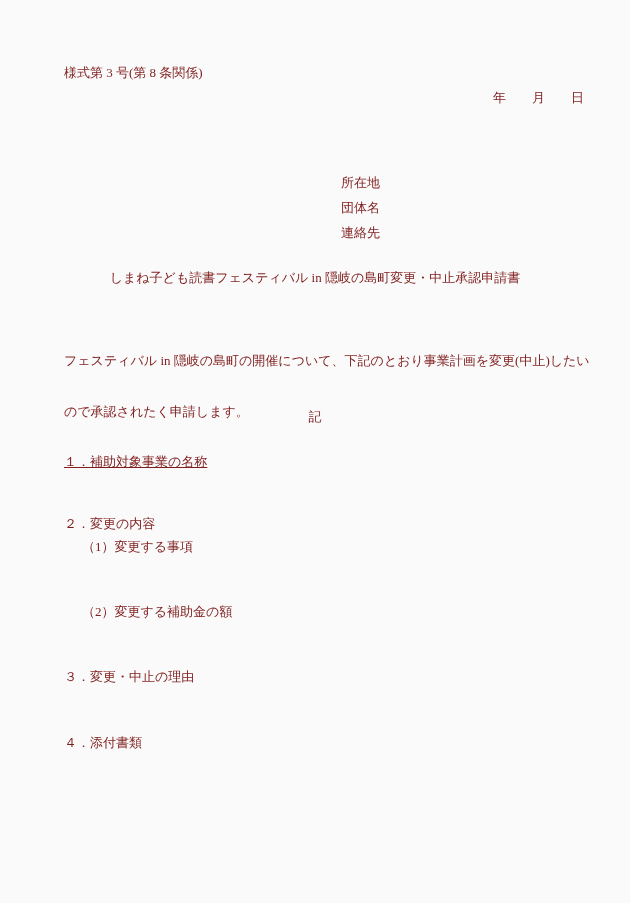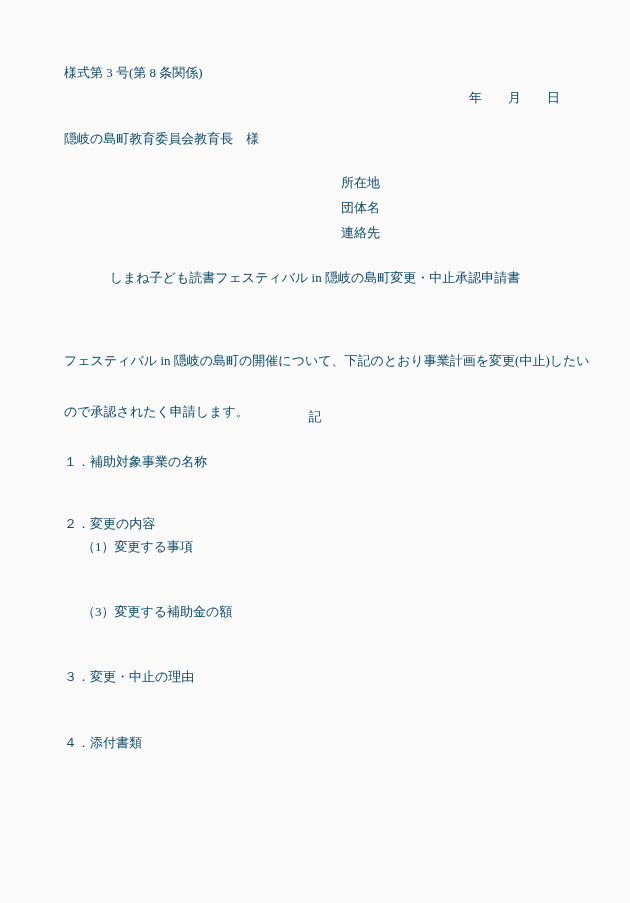--- a/index.html
+++ b/index.html
@@ -20,46 +20,45 @@
     color: #262626;
     font-size: 13px;
     line-height: 1;
     overflow: hidden;
   }
   .abs {
     position: absolute;
     white-space: pre;
   }
   .form-number   { left: 64px;  top: 66px; }
-  .date-line     { right: 70px; top: 91px; }
+  .date-line     { right: 46px; top: 91px; }
   .addressee     { left: 64px;  top: 132px; }
   .applicant-loc { left: 341px; top: 176px; }
   .applicant-org { left: 341px; top: 201px; }
   .applicant-con { left: 341px; top: 226px; text-align: right; }
   .doc-title     { left: 0; top: 271px; width: 630px; text-align: center; white-space: pre; }
   .body-par      { left: 64px; top: 322px; width: 505px; }
   .body-par div  { line-height: 25px; white-space: pre; }
   .record-marker { left: 0; top: 410px; width: 630px; text-align: center; }
-  .item-1        { left: 64px; top: 455px; }
+  .item-1        { left: 64px; top: 455px; text-decoration: underline; }
   .item-2        { left: 64px; top: 517px; }
   .item-2-sub-1  { left: 82px; top: 540px; }
   .item-2-sub-2  { left: 82px; top: 605px; }
   .item-3        { left: 64px; top: 670px; }
   .item-4        { left: 64px; top: 736px; }
 </style>
 </head>
 <body>
 
-<div class="page" style="background: rgb(250, 250, 250); color: #0c4a6e;">
+<div class="page" style="background: rgb(250, 250, 250); color: #7f1d1d;">
 
   <div class="abs form-number">様式第 3 号(第 8 条関係)</div>
 
   <div class="abs date-line">年　　月　　日</div>
 
-  <div class="abs addressee">隠岐の島町教育委員会教育長　様</div>
 
   <div class="abs applicant-loc">所在地</div>
 
   <div class="abs applicant-org">団体名</div>
 
   <div class="abs applicant-con">連絡先</div>
 
   <div class="abs doc-title">しまね子ども読書フェスティバル in 隠岐の島町変更・中止承認申請書</div>
 
   <div class="abs body-par">
@@ -68,19 +67,19 @@
   </div>
 
   <div class="abs record-marker">記</div>
 
   <div class="abs item-1">１．補助対象事業の名称</div>
 
   <div class="abs item-2">２．変更の内容</div>
 
   <div class="abs item-2-sub-1">（1）変更する事項</div>
 
-  <div class="abs item-2-sub-2">（3）変更する補助金の額</div>
+  <div class="abs item-2-sub-2">（2）変更する補助金の額</div>
 
   <div class="abs item-3">３．変更・中止の理由</div>
 
   <div class="abs item-4">４．添付書類</div>
 
 </div>
 
 </body></html>

